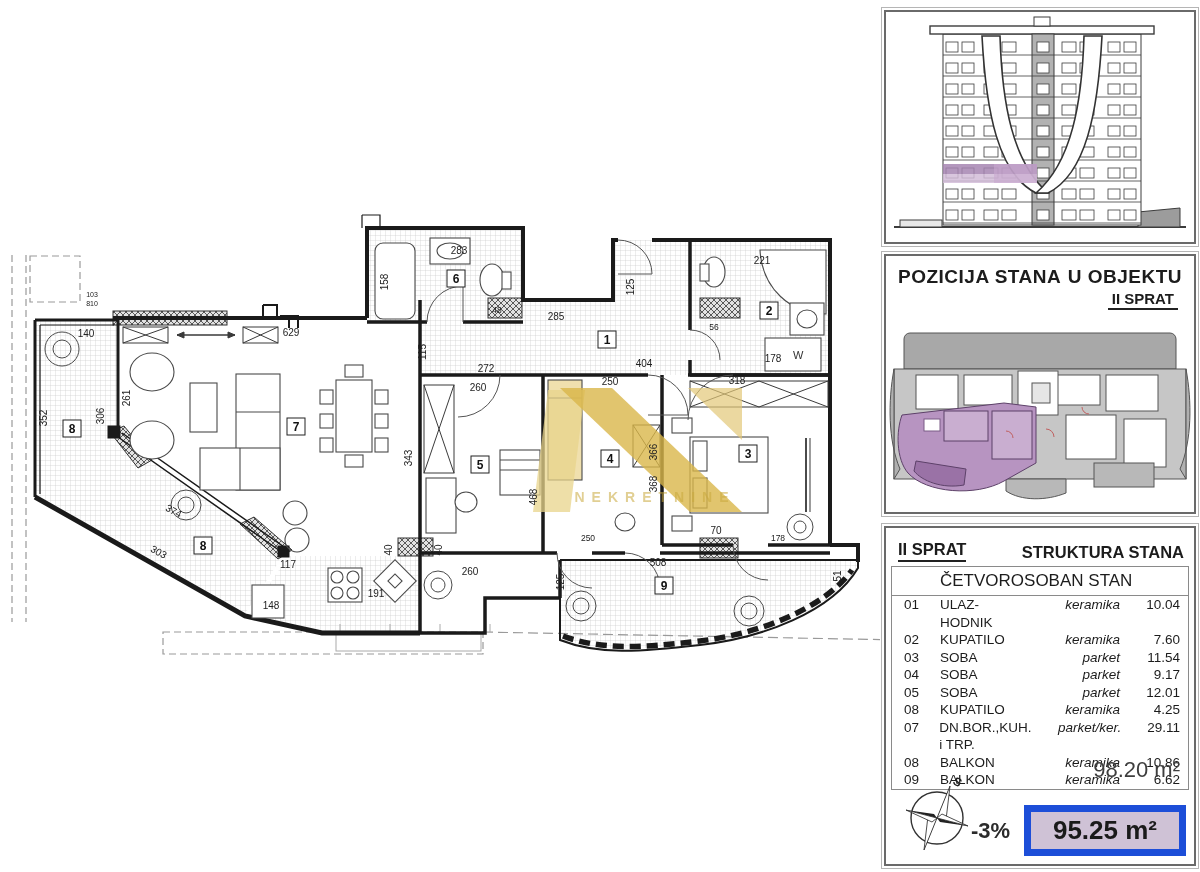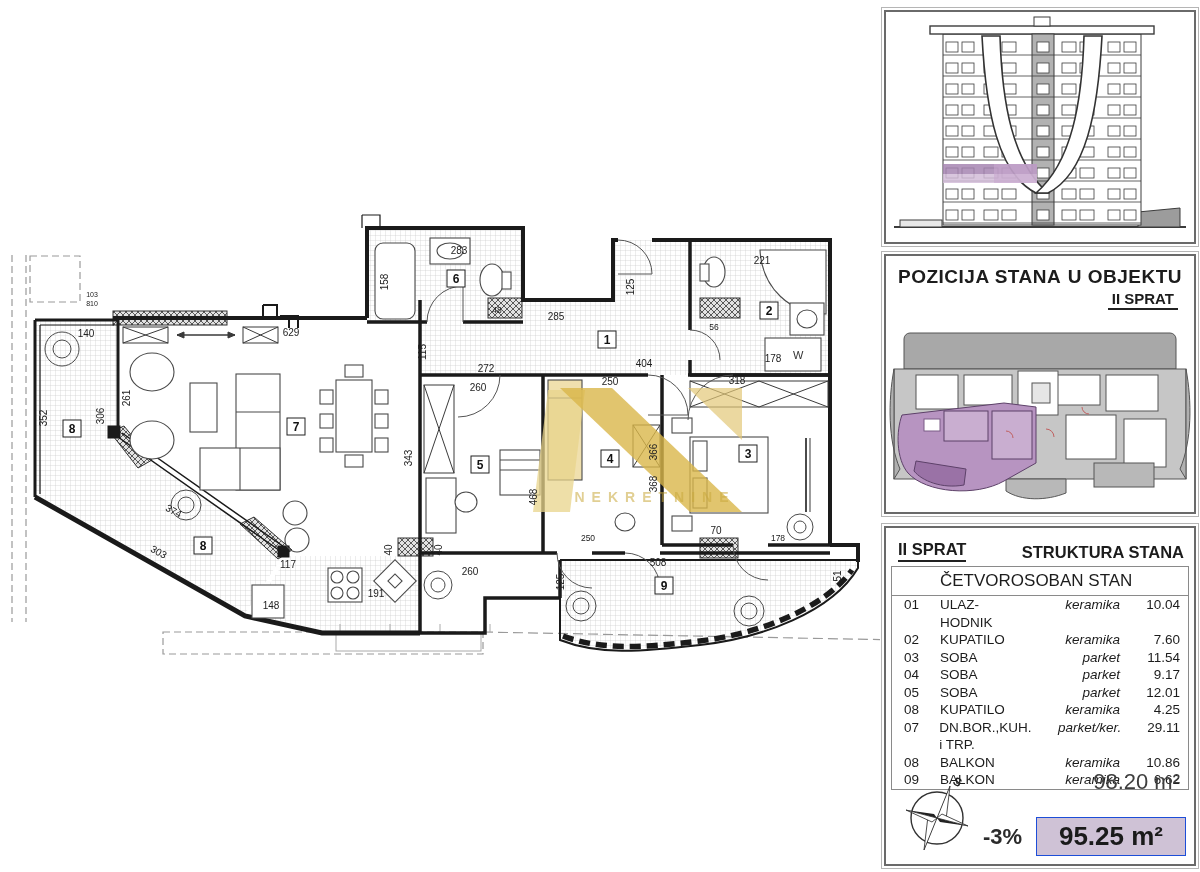--- a/index.html
+++ b/index.html
@@ -23,21 +23,21 @@
   .trow{display:flex;font-size:13.5px;line-height:17.5px;padding:0 8px 0 12px;}
   .trow .c-num{width:36px;}
   .trow .c-name{flex:1;}
   .trow .c-material{width:92px;text-align:right;font-style:italic;}
   .trow .c-area{width:60px;text-align:right;}
   .summary{position:absolute;left:0;right:0;bottom:6px;height:92px;}
   .areas{position:absolute;right:8px;bottom:2px;text-align:right;}
   .gross{font-size:22px;color:#3e3e3e;margin-bottom:22px;padding-right:6px;}
   .netrow{display:flex;align-items:center;justify-content:flex-end;gap:14px;}
   .pct{font-weight:bold;font-size:22px;color:#2b2b2b;}
-  .netbox{background:#cfc2d6;border:1px solid #1d4ed8;padding:3px 14px;
+  .netbox{background:#cfc2d6;border:7px solid #1d4ed8;padding:3px 14px;
           font-weight:bold;font-size:26px;color:#1a1a1a;min-width:120px;text-align:center;}
   .compass{position:absolute;left:16px;bottom:4px;}
   svg text{font-family:"Liberation Sans",sans-serif;}
 </style>
 </head>
 <body>
 
 <div id="plan-wrap">
 <svg width="880" height="872" viewBox="0 0 880 872">
   <defs>

